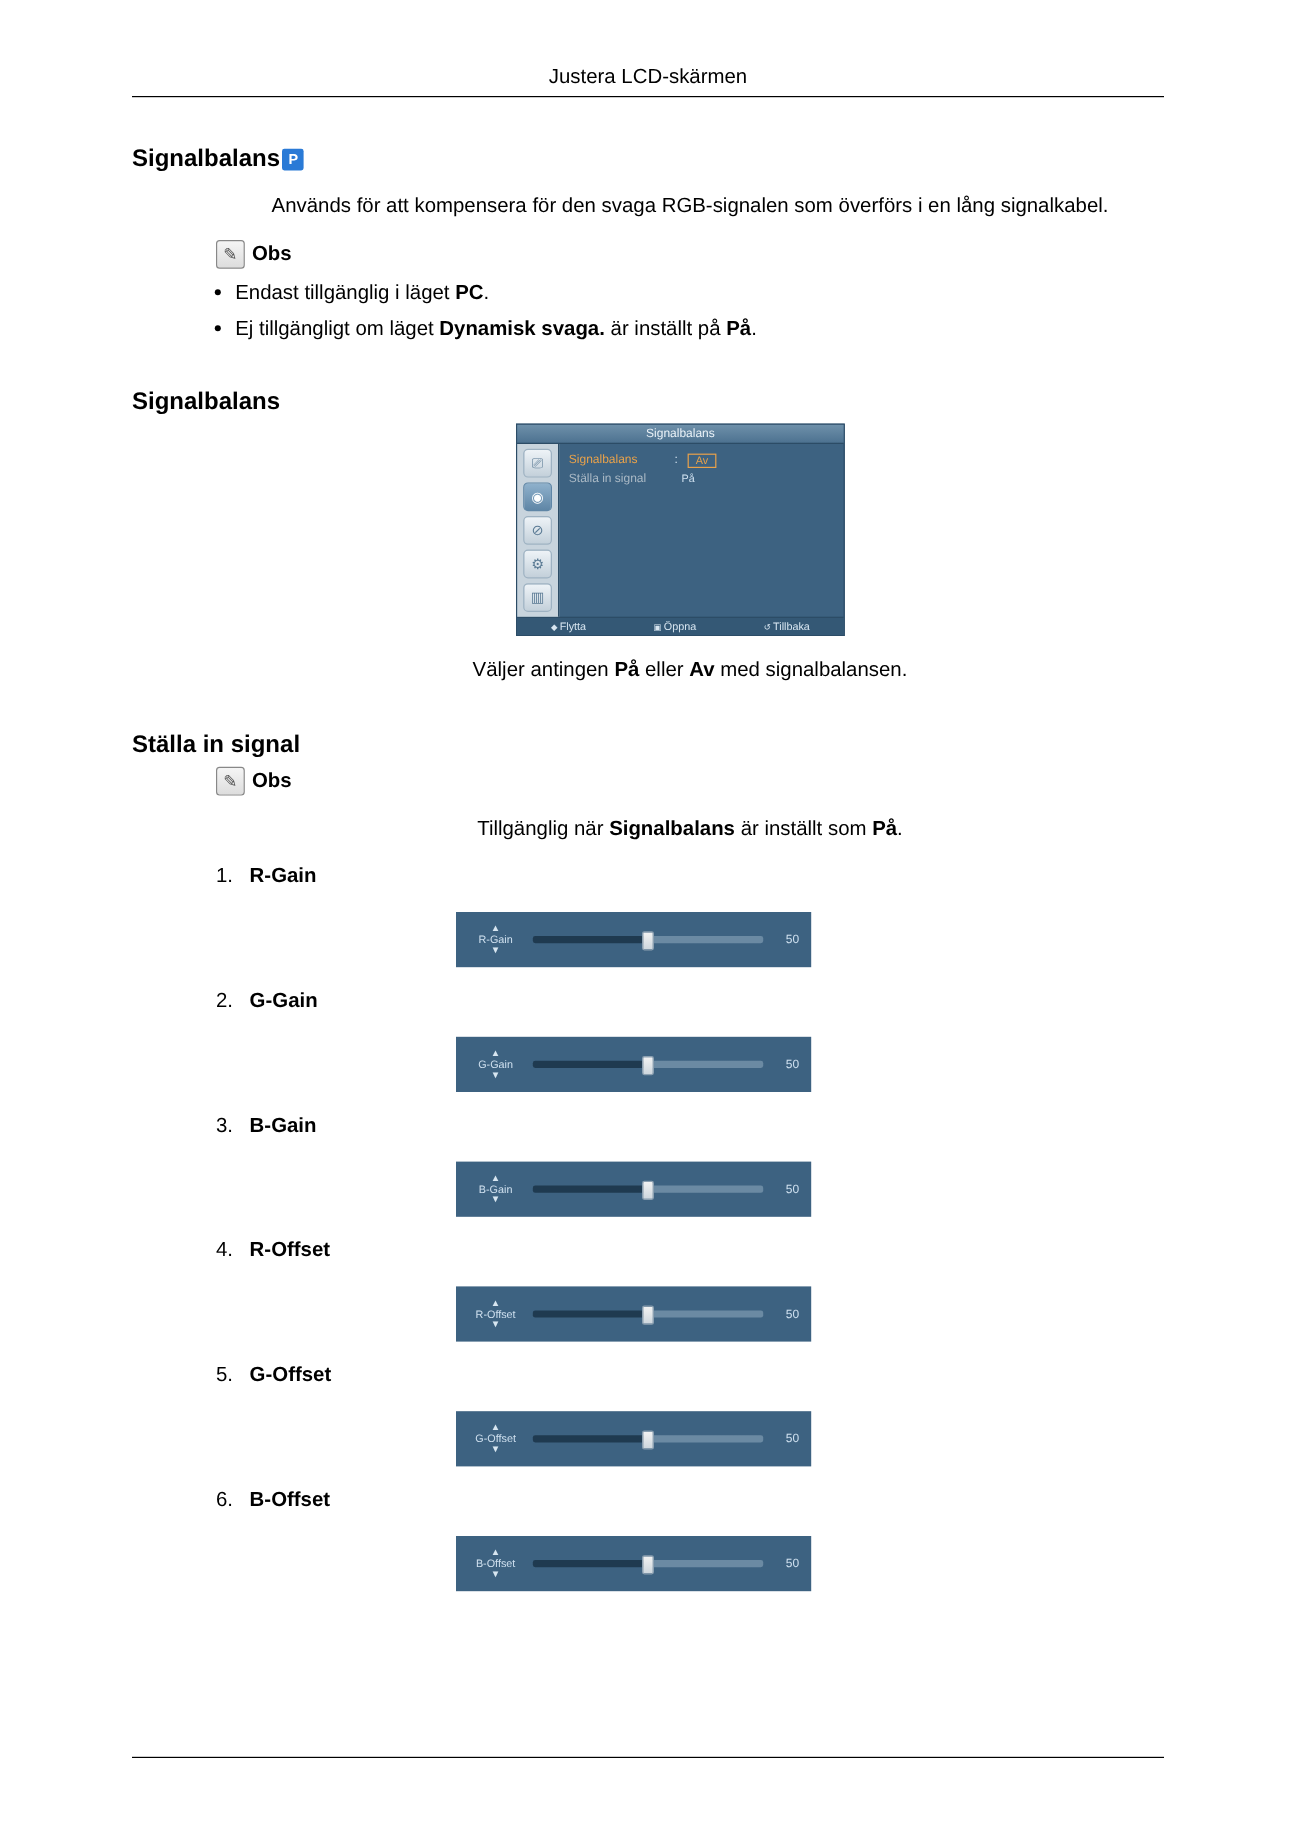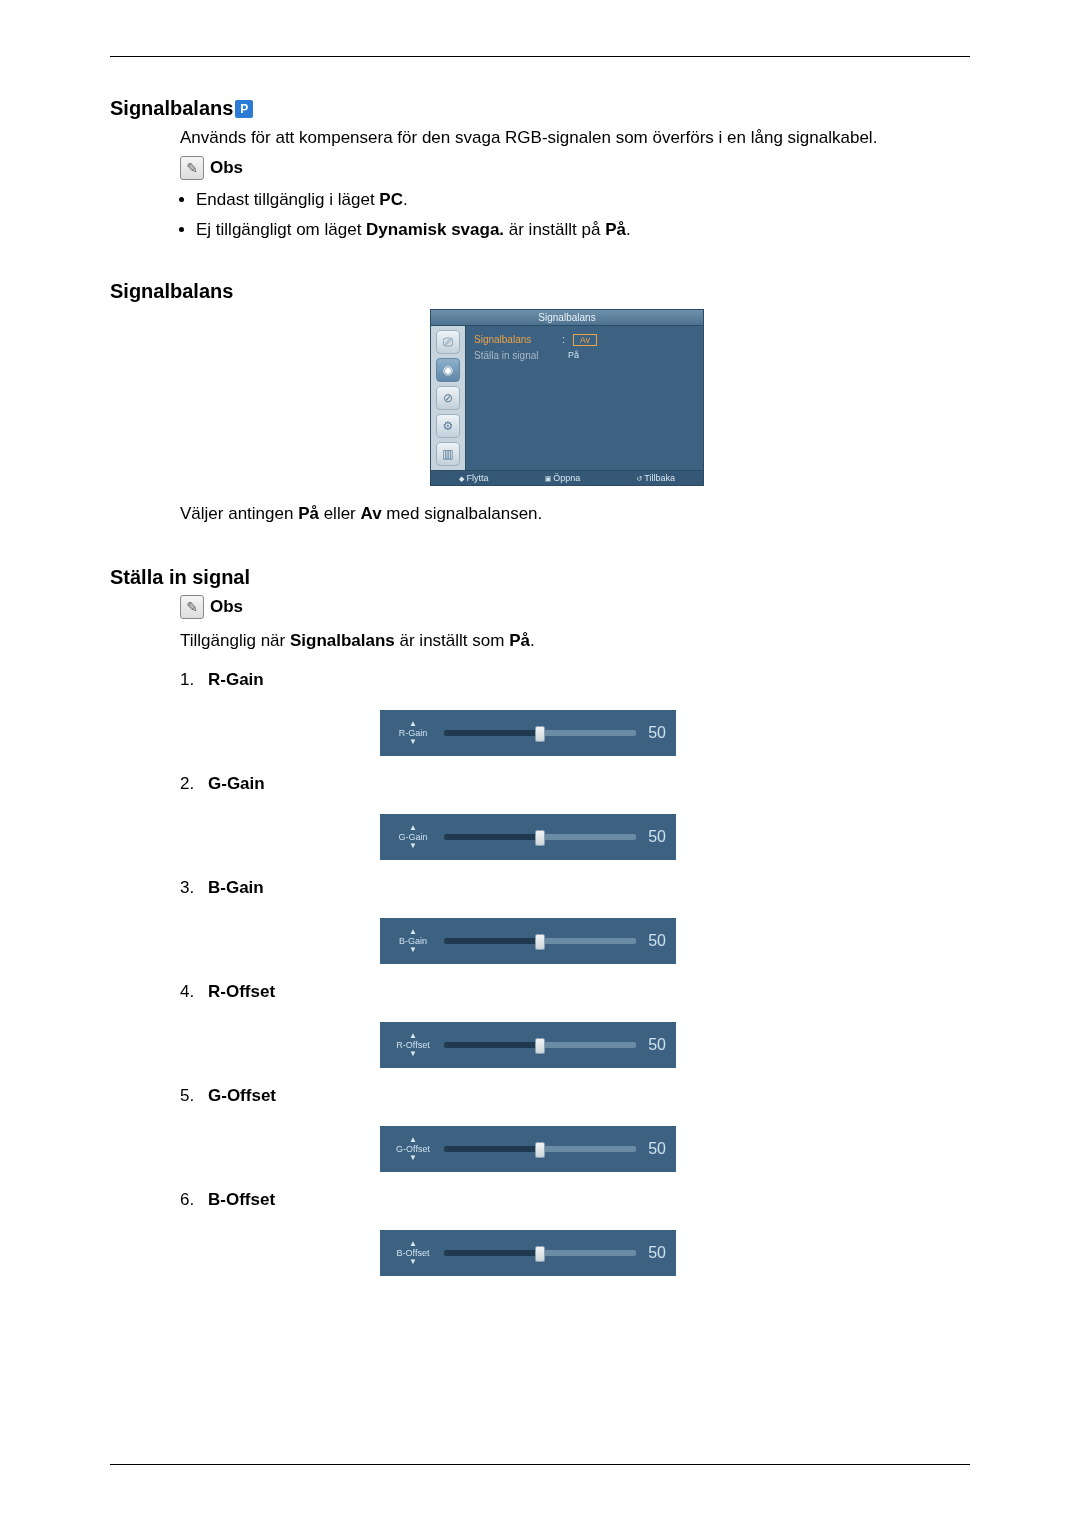--- a/index.html
+++ b/index.html
@@ -46,22 +46,23 @@
     background: #2a7ad6;
     color: #fff;
     font-size: 12px;
     font-weight: bold;
     border-radius: 2px;
   }
   .body-indent {
     margin-left: 70px;
   }
   .body-text {
-    margin: 6px 0;
+    margin: 16px 0;
     line-height: 1.4;
+    text-align: center;
   }
   .obs-line {
     display: flex;
     align-items: center;
     gap: 6px;
     margin: 6px 0 10px 0;
   }
   .obs-icon {
     width: 22px;
     height: 22px;
@@ -222,34 +223,35 @@
     height: 14px;
     background: linear-gradient(#f2f2f2,#cdd6dd);
     border: 1px solid #8ca0b1;
     border-radius: 2px;
     transform: translateX(-50%);
   }
   .slider-value {
     width: 22px;
     text-align: right;
     color: #cfe0ef;
-    font-size: 16px;
+    font-size: 10px;
   }
   .bottom-rule-wrap {
     position: absolute;
     bottom: 60px;
     left: 110px;
     right: 110px;
   }
 </style>
 </head>
 <body>
 
 <div class="page">
 
+  <div class="header-text">Justera LCD-skärmen</div>
   <hr class="rule">
 
   <div class="section-title">
     <span>Signalbalans</span>
     <span class="p-badge">P</span>
   </div>
   <div class="body-indent">
     <p class="body-text">Används för att kompensera för den svaga RGB-signalen som överförs i en lång signalkabel.</p>
     <div class="obs-line">
       <span class="obs-icon">✎</span>

